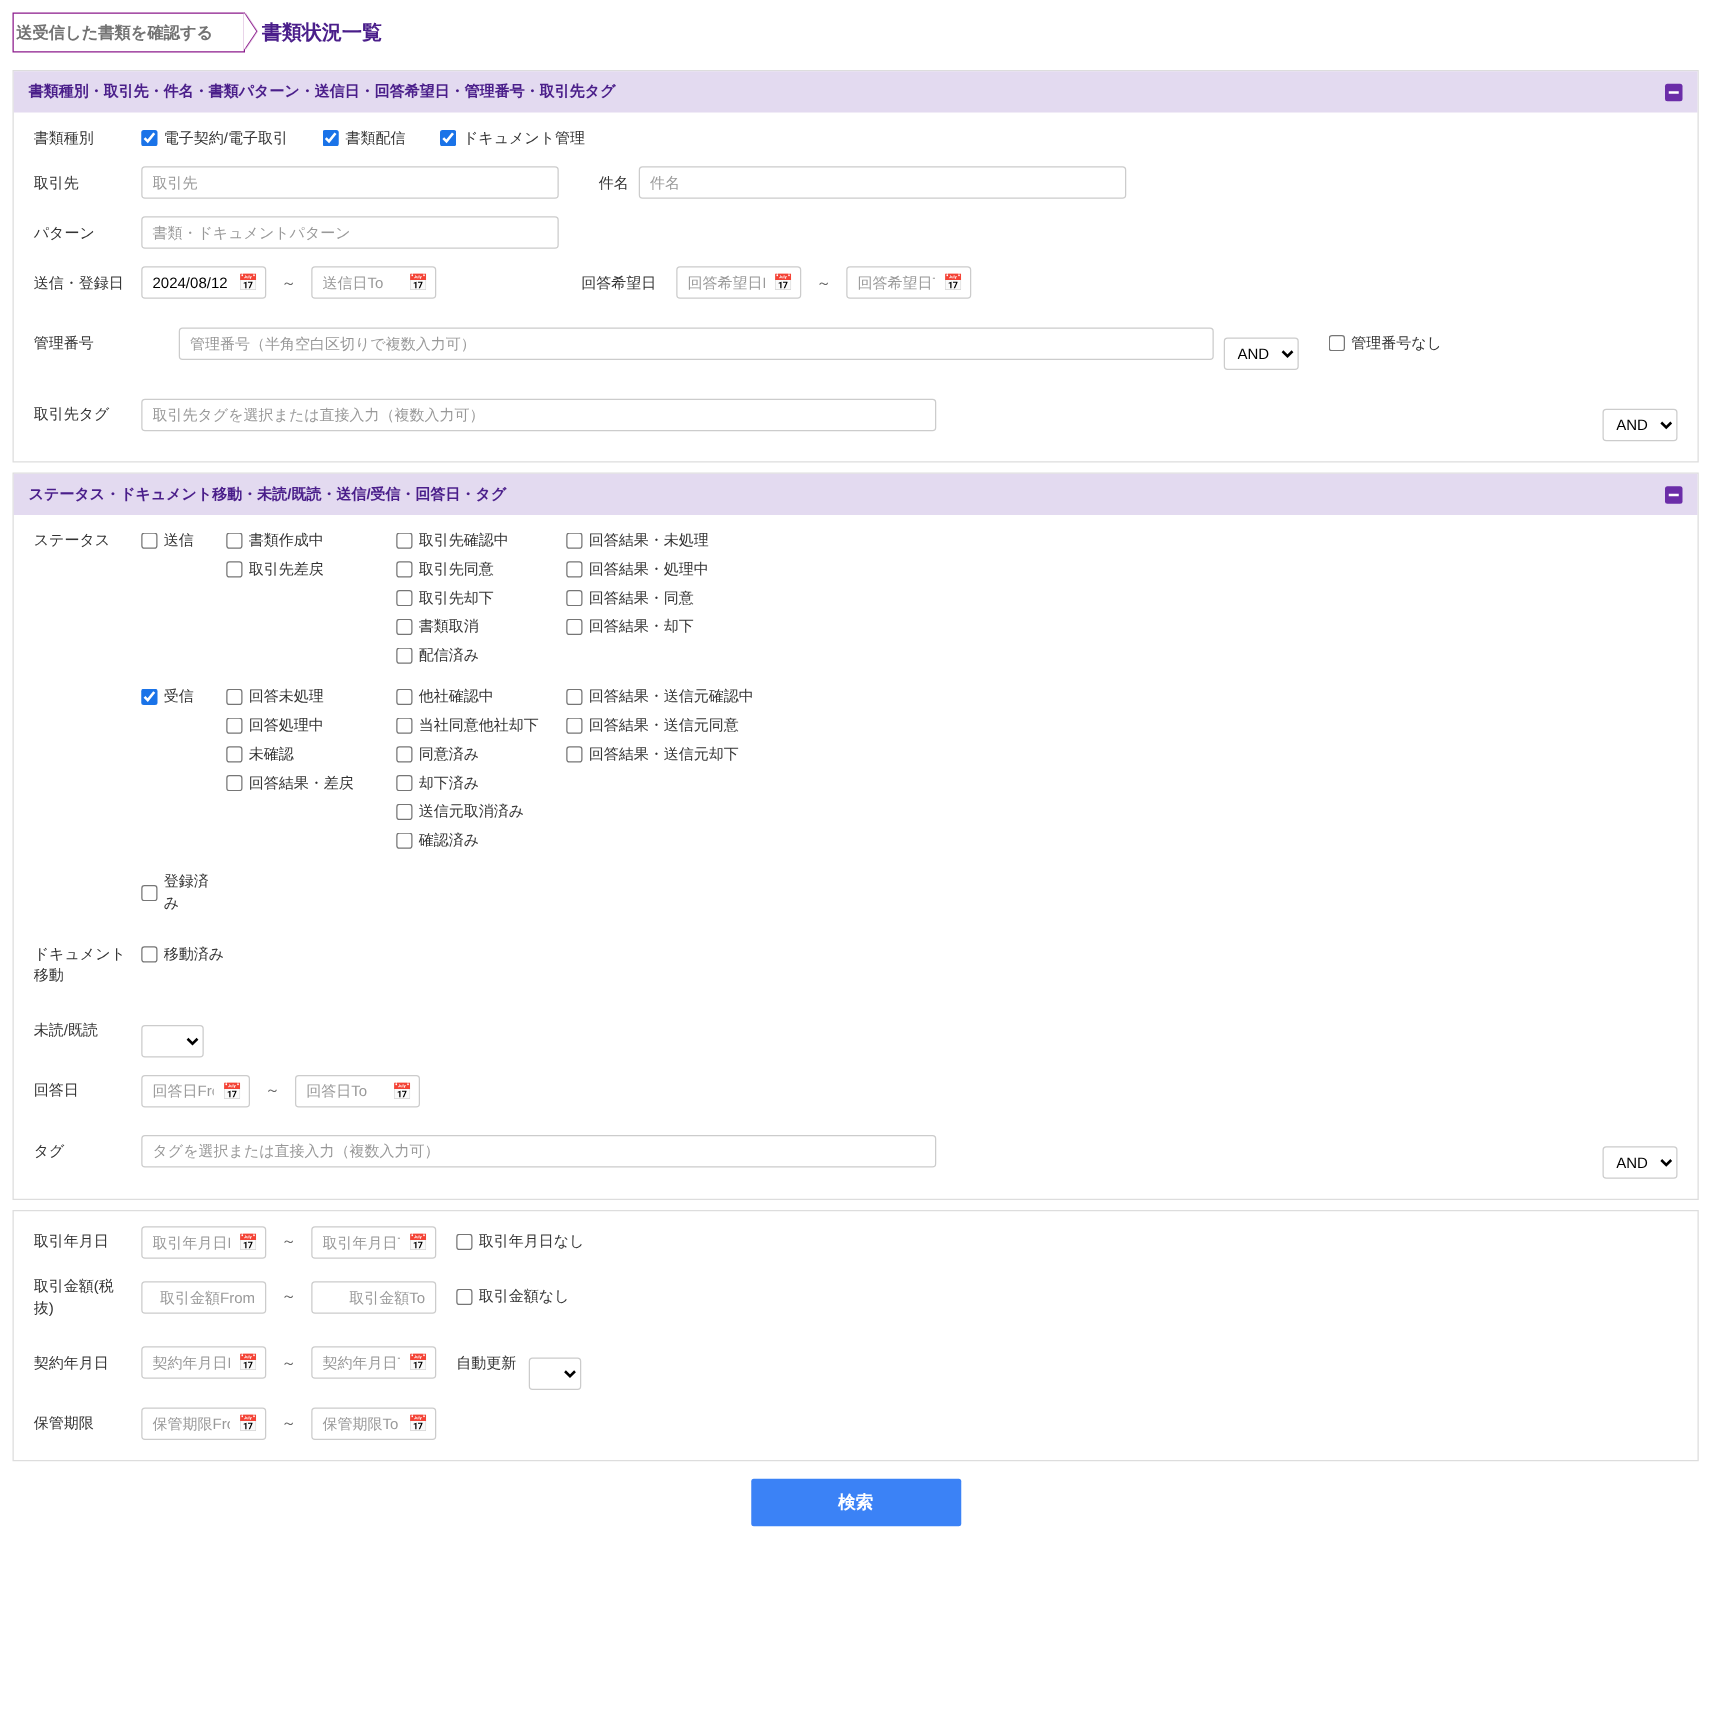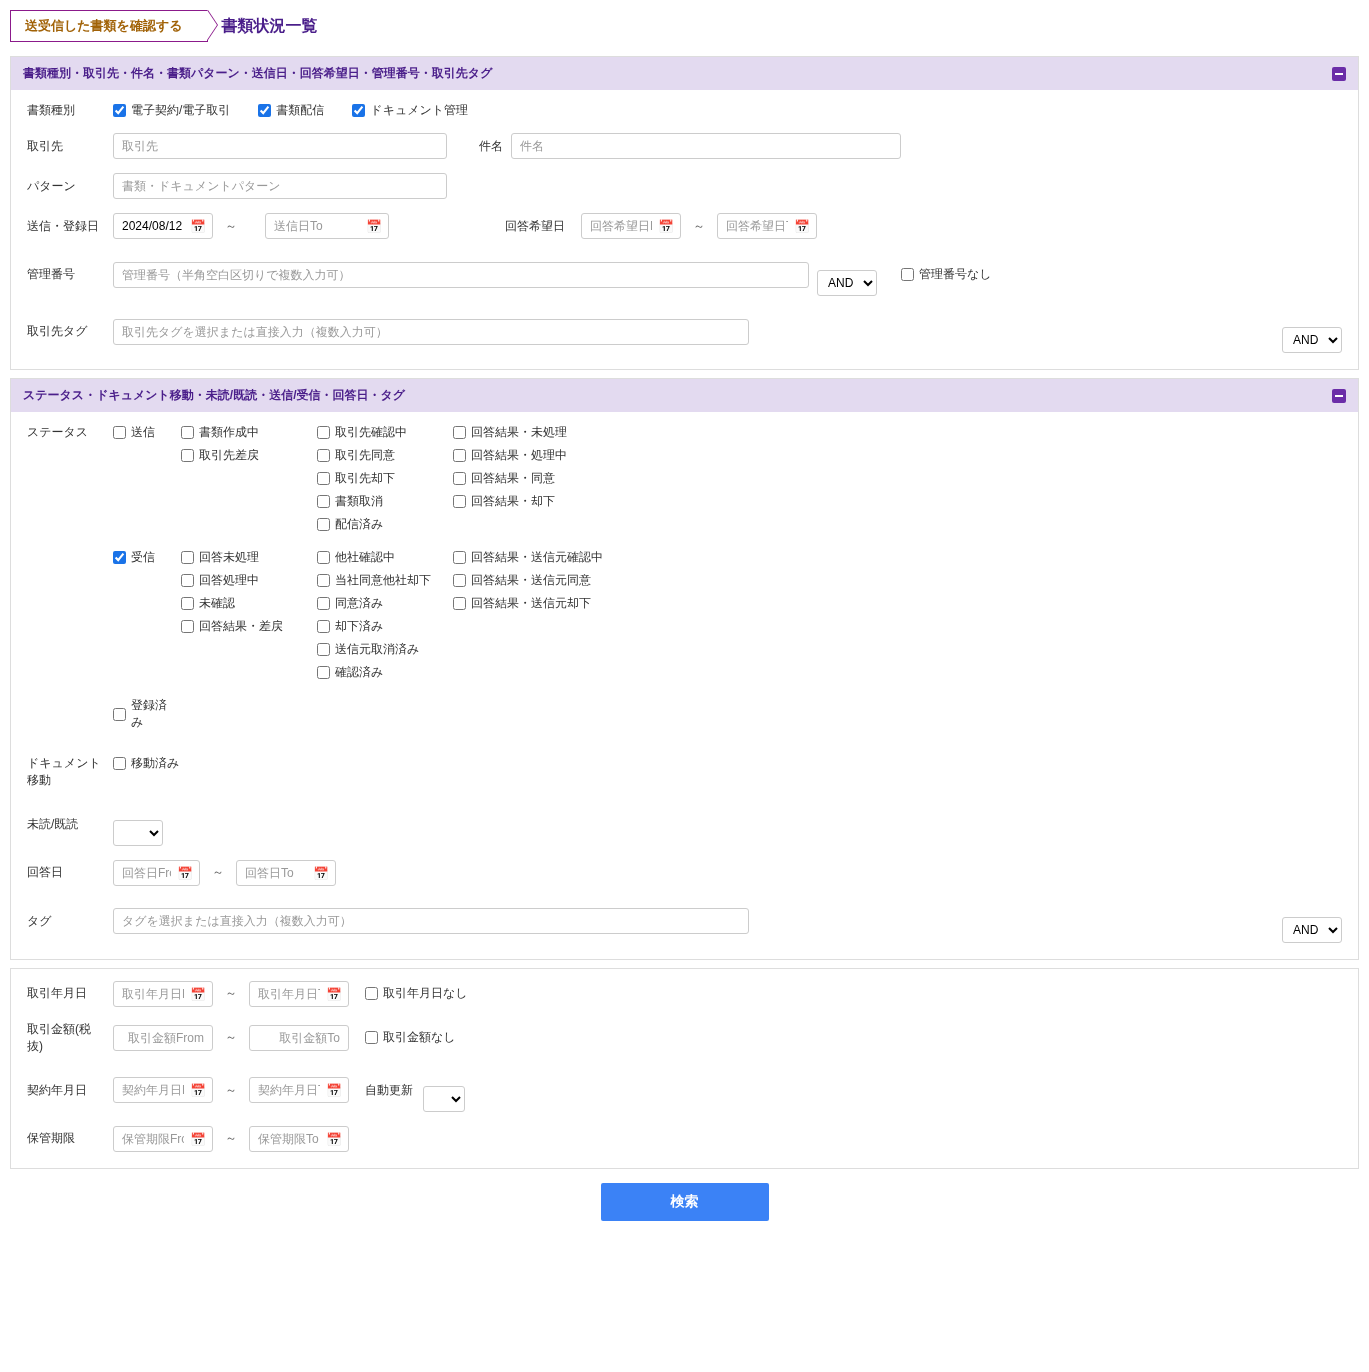--- a/index.html
+++ b/index.html
@@ -1,39 +1,39 @@
 <!DOCTYPE html>
 <html><head>
 <meta charset="utf-8">
 <style>
 * { box-sizing: border-box; margin: 0; padding: 0; }
 body { font-family: "Meiryo", "Hiragino Kaku Gothic Pro", sans-serif; font-size: 12px; background: #fff; color: #333; padding: 10px; }
 .header { display: flex; align-items: center; gap: 14px; margin-bottom: 14px; }
-.breadcrumb-btn { position: relative; display: inline-block; padding: 6px 24px 6px 14px; border: 1px solid #8b1a8b; color: #a16207; font-size: 13px; font-weight: bold; background: #fff; cursor: pointer; }
+.breadcrumb-btn { position: relative; display: inline-block; padding: 6px 24px 6px 2px; border: 1px solid #8b1a8b; color: #737373; font-size: 13px; font-weight: bold; background: #fff; cursor: pointer; }
 .breadcrumb-btn::after { content: ""; position: absolute; right: -10px; top: -1px; width: 0; height: 0; border-top: 15px solid transparent; border-bottom: 15px solid transparent; border-left: 10px solid #fff; filter: drop-shadow(1px 0 0 #8b1a8b); }
 .page-title { font-size: 16px; font-weight: bold; color: #4a1e8a; }
 .panel { border: 1px solid #ddd; margin-bottom: 8px; }
 .panel-header { background: #e3daf0; padding: 8px 12px; font-weight: bold; color: #4a1e8a; display: flex; justify-content: space-between; align-items: center; }
 .collapse-icon { width: 14px; height: 14px; background: #6b2da8; position: relative; cursor: pointer; border-radius: 2px; }
 .collapse-icon::before { content: ""; position: absolute; left: 3px; right: 3px; top: 6px; height: 2px; background: #fff; }
 .panel-body { padding: 12px 16px; }
 .row { display: flex; align-items: center; margin-bottom: 14px; flex-wrap: wrap; gap: 8px; }
 .label { width: 78px; flex-shrink: 0; font-size: 12px; color: #333; }
 .chk-group { display: flex; gap: 28px; flex-wrap: wrap; }
 .chk { display: flex; align-items: center; gap: 5px; }
 .chk input[type="checkbox"] { width: 13px; height: 13px; accent-color: #1a73e8; cursor: pointer; }
 .chk label { font-size: 12px; cursor: pointer; }
 input[type="text"], select { border: 1px solid #ccc; border-radius: 3px; padding: 5px 8px; font-size: 12px; background: #fff; }
 input[type="text"]::placeholder { color: #999; }
 .date-wrap { position: relative; display: inline-block; }
 .date-wrap input { padding-right: 28px; width: 130px; }
 .cal-icon { position: absolute; right: 6px; top: 50%; transform: translateY(-50%); color: #8b5aa8; pointer-events: none; font-size: 13px; }
 .sep { color: #666; padding: 0 4px; }
 .input-std { width: 334px; }
-.input-wide { width: 696px; }
+.input-wide { width: 828px; margin-left: 30px; }
 .input-xl { width: 636px; }
 select.sel { padding: 4px 6px; min-width: 60px; margin-top: 17px; }
 .status-grid { display: flex; flex-direction: column; gap: 6px; }
 .status-block { display: flex; align-items: flex-start; gap: 10px; margin-bottom: 10px; }
 .status-main { width: 58px; flex-shrink: 0; }
 .status-cols { display: flex; gap: 10px; }
 .status-col { width: 126px; display: flex; flex-direction: column; gap: 6px; }
 .search-bar { text-align: center; padding: 6px 0 10px; }
 .search-btn { background: #3b82f6; color: #fff; border: none; padding: 10px 70px; font-size: 14px; font-weight: bold; cursor: pointer; border-radius: 2px; }
 .num-input { width: 130px; text-align: right; }
@@ -76,21 +76,21 @@
       <input type="text" style="width: 390px;" placeholder="件名">
     </div>
     <div class="row">
       <div class="label">パターン</div>
       <input type="text" class="input-std" placeholder="書類・ドキュメントパターン" style="">
     </div>
     <div class="row">
       <div class="label">送信・登録日</div>
       <div class="date-wrap"><input type="text" style="width: 100px;" value="2024/08/12"><span class="cal-icon">📅</span></div>
       <span class="sep">～</span>
-      <div class="date-wrap"><input type="text" style="width: 124px; margin-left: 16px;" placeholder="送信日To"><span class="cal-icon">📅</span></div>
+      <div class="date-wrap"><input type="text" style="width: 100px;" placeholder="送信日To"><span class="cal-icon">📅</span></div>
       <div style="width:100px;"></div>
       <div class="label" style="width:68px;">回答希望日</div>
       <div class="date-wrap"><input type="text" style="width: 100px;" placeholder="回答希望日From"><span class="cal-icon">📅</span></div>
       <span class="sep">～</span>
       <div class="date-wrap"><input type="text" style="width: 100px;" placeholder="回答希望日To"><span class="cal-icon">📅</span></div>
     </div>
     <div class="row">
       <div class="label">管理番号</div>
       <input type="text" class="input-wide" placeholder="管理番号（半角空白区切りで複数入力可）" style="">
       <select class="sel"><option>AND</option></select>

